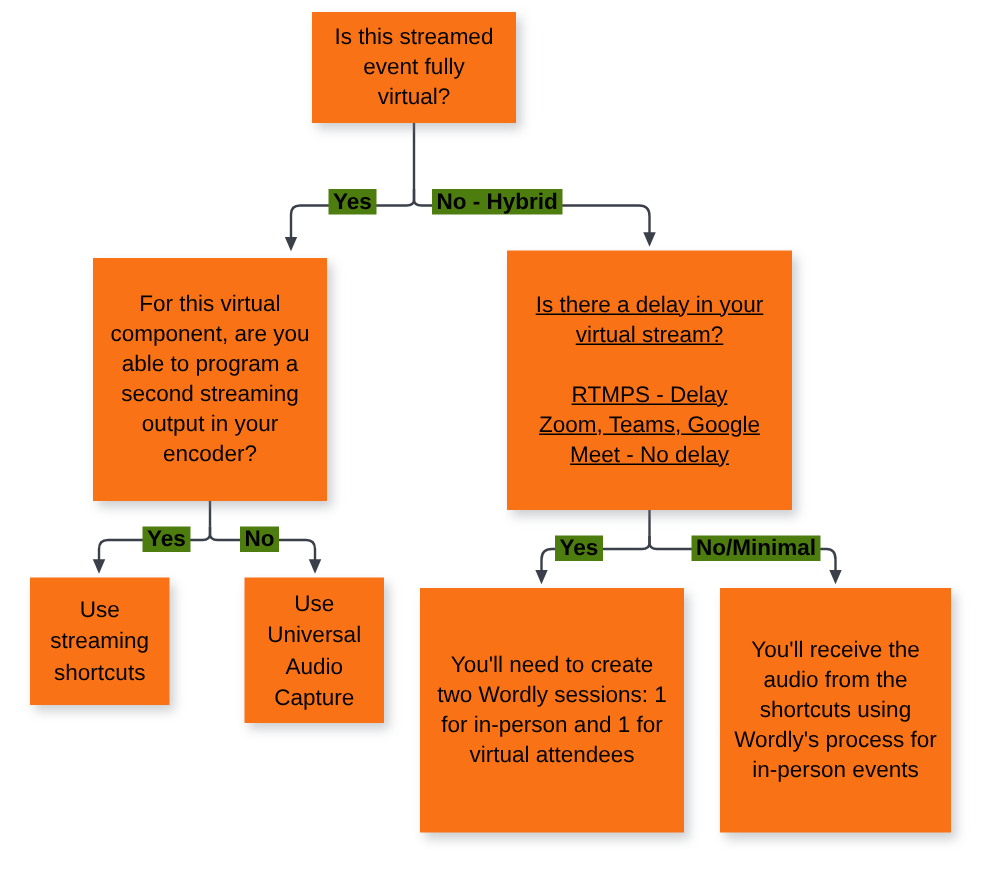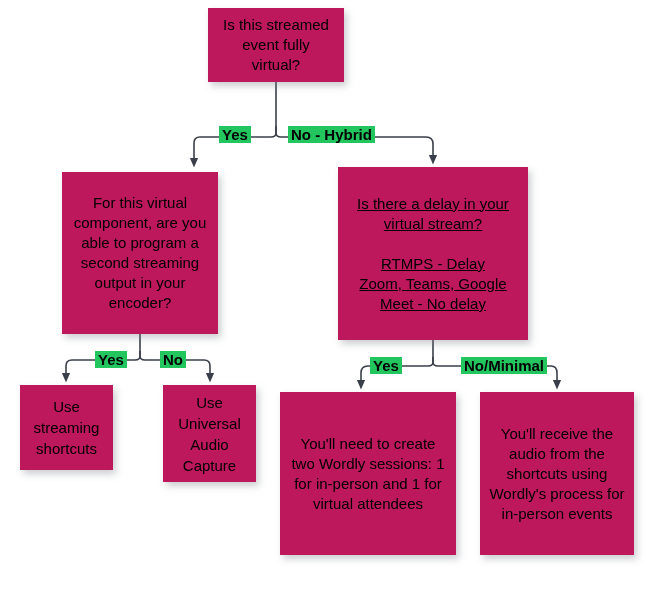--- a/index.html
+++ b/index.html
@@ -21,40 +21,40 @@
   .edges {
     position: absolute;
     left: 0;
     top: 0;
     width: 670px;
     height: 589px;
     pointer-events: none;
   }
   .node {
     position: absolute;
-    background: #be185d;
+    background: #f97316;
     box-shadow: 3px 4px 7px rgba(120,125,135,0.38);
     display: flex;
     align-items: center;
     justify-content: center;
     text-align: center;
     color: #000000;
     font-size: 15px;
     line-height: 20px;
     box-sizing: border-box;
     padding: 4px 8px;
     white-space: pre-line;
   }
   .node.small { font-size: 15px; line-height: 21px; }
   .edge-label {
     position: absolute;
     font-size: 15px;
     font-weight: bold;
     color: #000000;
-    background: #22c55e;
+    background: #4d7c0f;
     padding: 0 3px;
     white-space: nowrap;
     line-height: 17px;
   }
 
   
   #n-root      { left:208px; top:8px;    width:136px; height:74px; }
   #n-virtual   { left:62px;  top:172px;  width:156px; height:162px; }
   #n-delay     { left:338px; top:167px;  width:190px; height:173px;text-decoration:underline; }
   #n-shortcuts { left:20px;  top:385px;  width:93px;  height:85px; }

